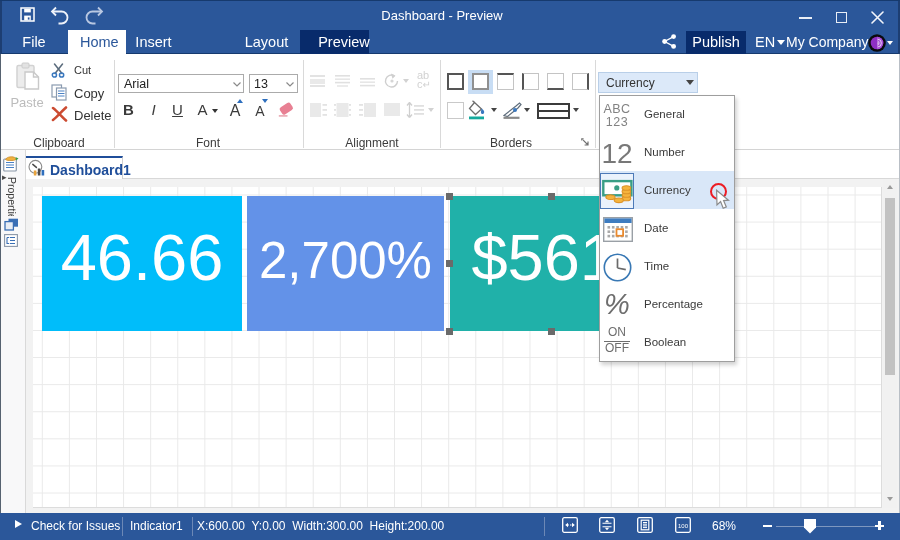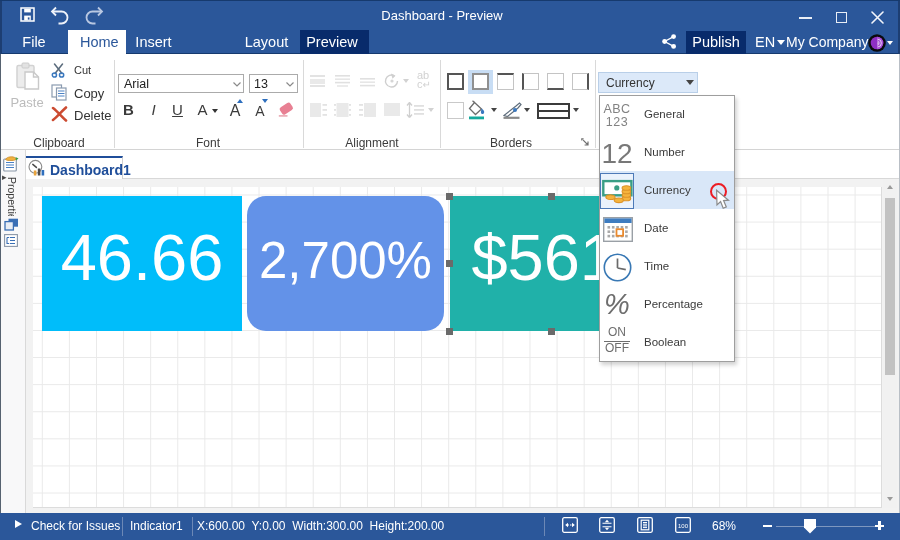--- a/index.html
+++ b/index.html
@@ -34,21 +34,21 @@
 </svg>
 
 <div class="abs" style="left:0;top:30px;width:900px;height:24px;background:#2b579a;border-bottom:1px solid #163a6e;"></div>
 <div class="abs" style="left:14px;top:34px;width:40px;text-align:center;font-size:14.5px;color:#fff;">File</div>
 <div class="abs" style="left:68px;top:30px;width:58px;height:24px;background:#fff;"></div>
 <div class="abs" style="left:80px;top:34px;width:76px;text-align:left;font-size:14.5px;color:#2b579a;">Home</div>
 <div class="abs" style="left:131px;top:34px;width:45px;text-align:center;font-size:14.5px;color:#fff;">Insert</div>
 <div class="abs" style="left:187px;top:34px;width:44px;text-align:left;font-size:14.5px;color:#3b82f6;margin-top:31px;">Page</div>
 <div class="abs" style="left:241px;top:34px;width:51px;text-align:center;font-size:14.5px;color:#fff;">Layout</div>
 <div class="abs" style="left:300px;top:30px;width:69px;height:24px;background:#082b6b;"></div>
-<div class="abs" style="left:292px;top:34px;width:80px;text-align:center;font-size:14.5px;color:#fff;">Preview</div>
+<div class="abs" style="left:304px;top:34px;width:80px;text-align:center;font-size:14.5px;color:#fff;">Preview</div>
 <svg class="abs" style="left:662px;top:34px;" width="15" height="15" viewBox="0 0 15 15">
   <circle cx="11.6" cy="2.6" r="2.4" fill="#fff"></circle>
     <circle cx="2.6" cy="7.5" r="2.4" fill="#fff"></circle>
     <circle cx="11.6" cy="12.4" r="2.4" fill="#fff"></circle>
   <path d="M2.6 7.5 L11.6 2.6 M2.6 7.5 L11.6 12.4" stroke="#fff" stroke-width="1.4"></path>
 </svg>
 <div class="abs" style="left:686px;top:31px;width:60px;height:23px;background:#082b6b;"></div>
 <div class="abs" style="left:686px;top:34px;width:60px;text-align:center;font-size:14.5px;color:#fff;">Publish</div>
 <div class="abs" style="left:755px;top:34px;width:26px;font-size:14.5px;color:#fff;">EN</div>
 <div class="abs" style="left:777px;top:40px;width:0;height:0;border-left:4px solid transparent;border-right:4px solid transparent;border-top:5px solid #fff;"></div>
@@ -240,21 +240,21 @@
 <div class="abs" style="left:50px;top:161.5px;font-size:14px;font-weight:bold;color:#1f4e9a;">Dashboard1</div>
 
 <div class="abs" style="left:33px;top:187px;width:849px;height:321px;background:#fff;
   background-image:linear-gradient(to right,#e9e9e9 1px,transparent 1px),linear-gradient(to bottom,#e9e9e9 1px,transparent 1px);
   background-size:27.1px 27.1px;background-position:8.8px 7.5px;
   border-right:1px solid #dcdcdc;border-bottom:1px solid #dcdcdc;"></div>
 
 <div class="abs" style="left:42px;top:196px;width:200px;height:135px;background:#00bdfa;color:#fff;overflow:hidden;">
   <div style="position:absolute;left:0;top:28.5px;width:100%;text-align:center;font-size:65px;line-height:1;">46.66</div>
 </div>
-<div class="abs" style="left:247px;top:196px;width:197px;height:135px;background:#6392e8;color:#fff;overflow:hidden;border-radius:19px;">
+<div class="abs" style="left:247px;top:196px;width:197px;height:135px;background:#6392e8;color:#fff;overflow:hidden;">
   <div style="position:absolute;left:0;top:39.3px;width:100%;text-align:center;font-size:51px;line-height:1;">2,700%</div>
 </div>
 <div class="abs" style="left:450px;top:196px;width:204px;height:135px;background:#20b1a9;color:#fff;overflow:hidden;">
   <div style="position:absolute;left:21.4px;top:28.5px;font-size:65px;line-height:1;white-space:nowrap;">$561.20</div>
 </div>
 
 <div class="abs" style="left:445.5px;top:192.5px;width:7px;height:7px;background:#6a6a6a;"></div>
 <div class="abs" style="left:547.5px;top:192.5px;width:7px;height:7px;background:#6a6a6a;"></div>
 <div class="abs" style="left:445.5px;top:260px;width:7px;height:7px;background:#6a6a6a;"></div>
 <div class="abs" style="left:445.5px;top:327.5px;width:7px;height:7px;background:#6a6a6a;"></div>

